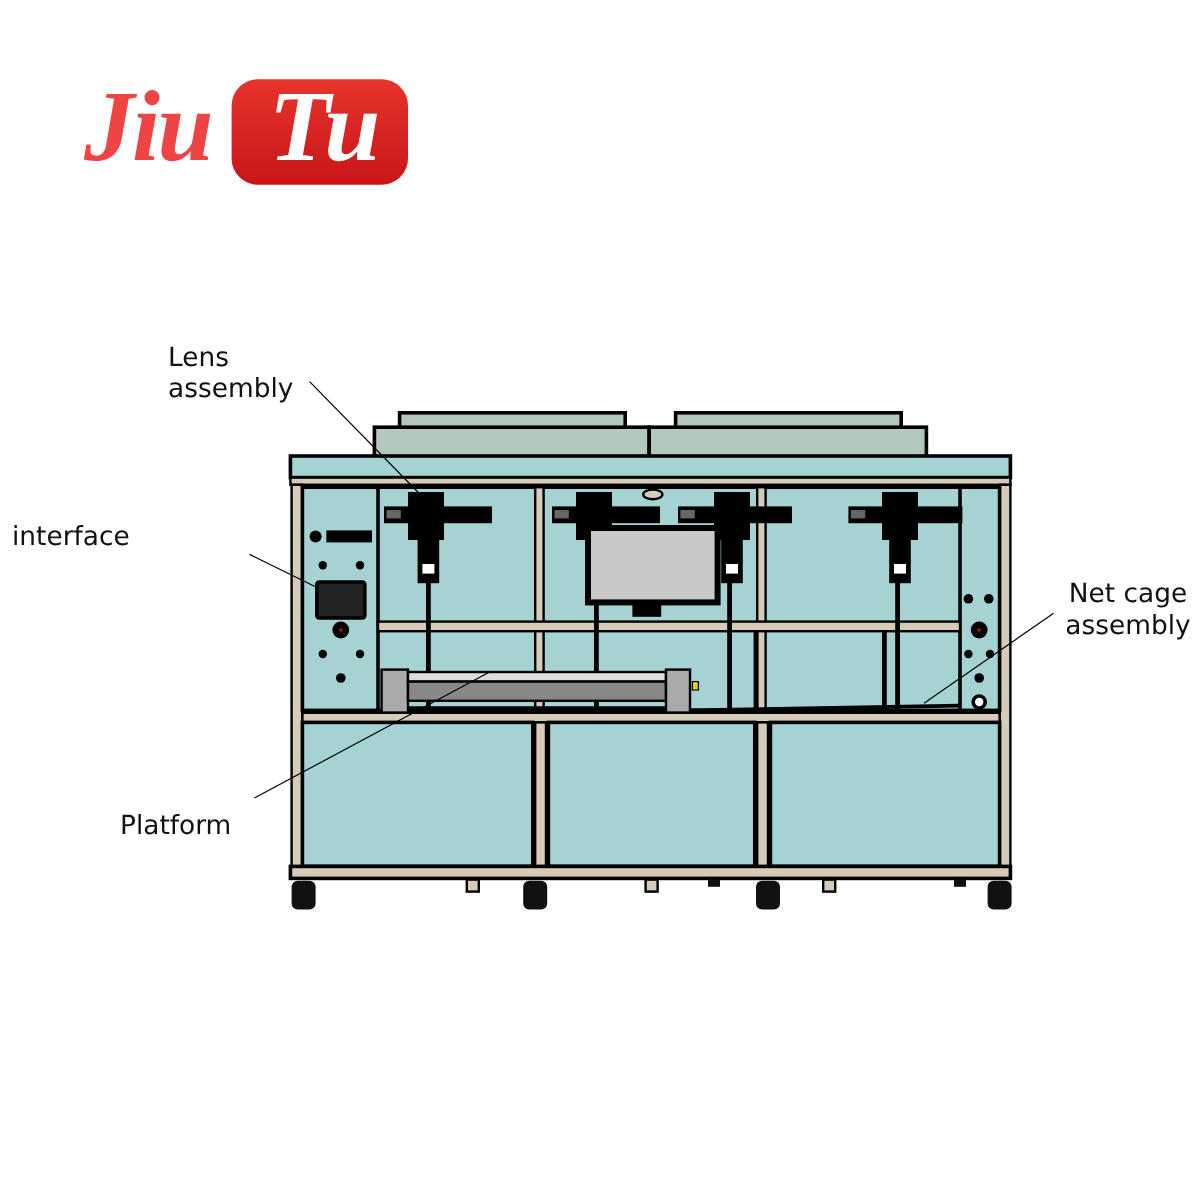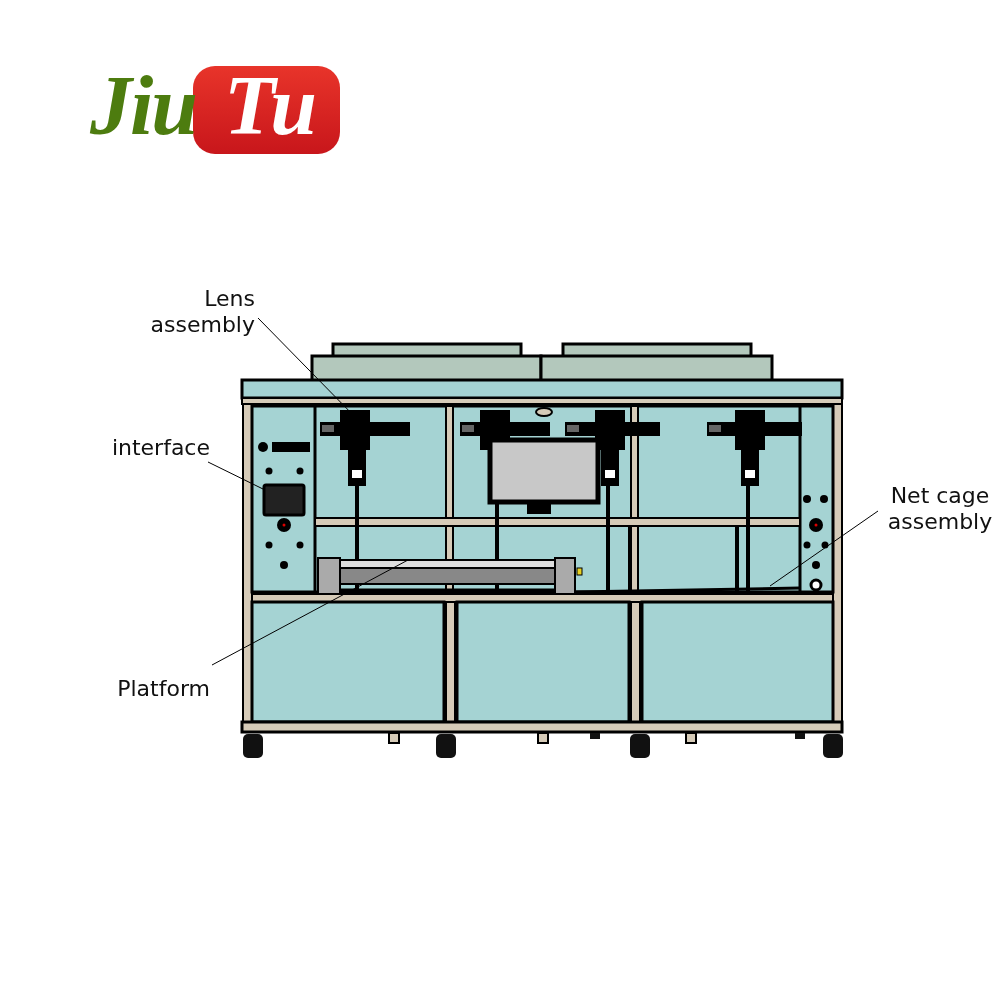--- a/index.html
+++ b/index.html
@@ -1,23 +1,23 @@
 <!DOCTYPE html>
 <html><head>
 <meta charset="utf-8">
 <style>
   html,body{margin:0;padding:0;background:#ffffff;}
   body{width:1000px;height:1000px;position:relative;overflow:hidden;font-family:"DejaVu Sans","Liberation Sans",sans-serif;}
   .abs{position:absolute;}
   
-  .logo-jiu{left:70px;top:64px;font-family:"Liberation Serif","DejaVu Serif",serif;font-style:italic;font-weight:bold;font-size:84px;line-height:84px;color:#4d7c0f;letter-spacing:-2px;margin-left:20px;}
+  .logo-jiu{left:70px;top:64px;font-family:"Liberation Serif","DejaVu Serif",serif;font-style:italic;font-weight:bold;font-size:84px;line-height:84px;color:#ef4444;letter-spacing:-2px;}
   .logo-box{left:193px;top:66px;width:147px;height:88px;background:linear-gradient(#e8342a,#c8161b);border-radius:22px;}
   .logo-tu{left:224px;top:64px;font-family:"Liberation Serif","DejaVu Serif",serif;font-style:italic;font-weight:bold;font-size:84px;line-height:84px;color:#fff;letter-spacing:-2px;}
   
-  .lbl{font-size:22px;line-height:26px;color:#111;text-align:right;white-space:nowrap;}
+  .lbl{font-size:22px;line-height:26px;color:#111;white-space:nowrap;}
   .lbl-left{text-align:center;}
 </style>
 </head>
 <body>
 
 <div class="abs logo-box"></div>
 <div class="abs logo-jiu">Jiu</div>
 <div class="abs logo-tu">Tu</div>
 
 <div class="abs lbl" style="left:140px;top:286px;width:115px;">

